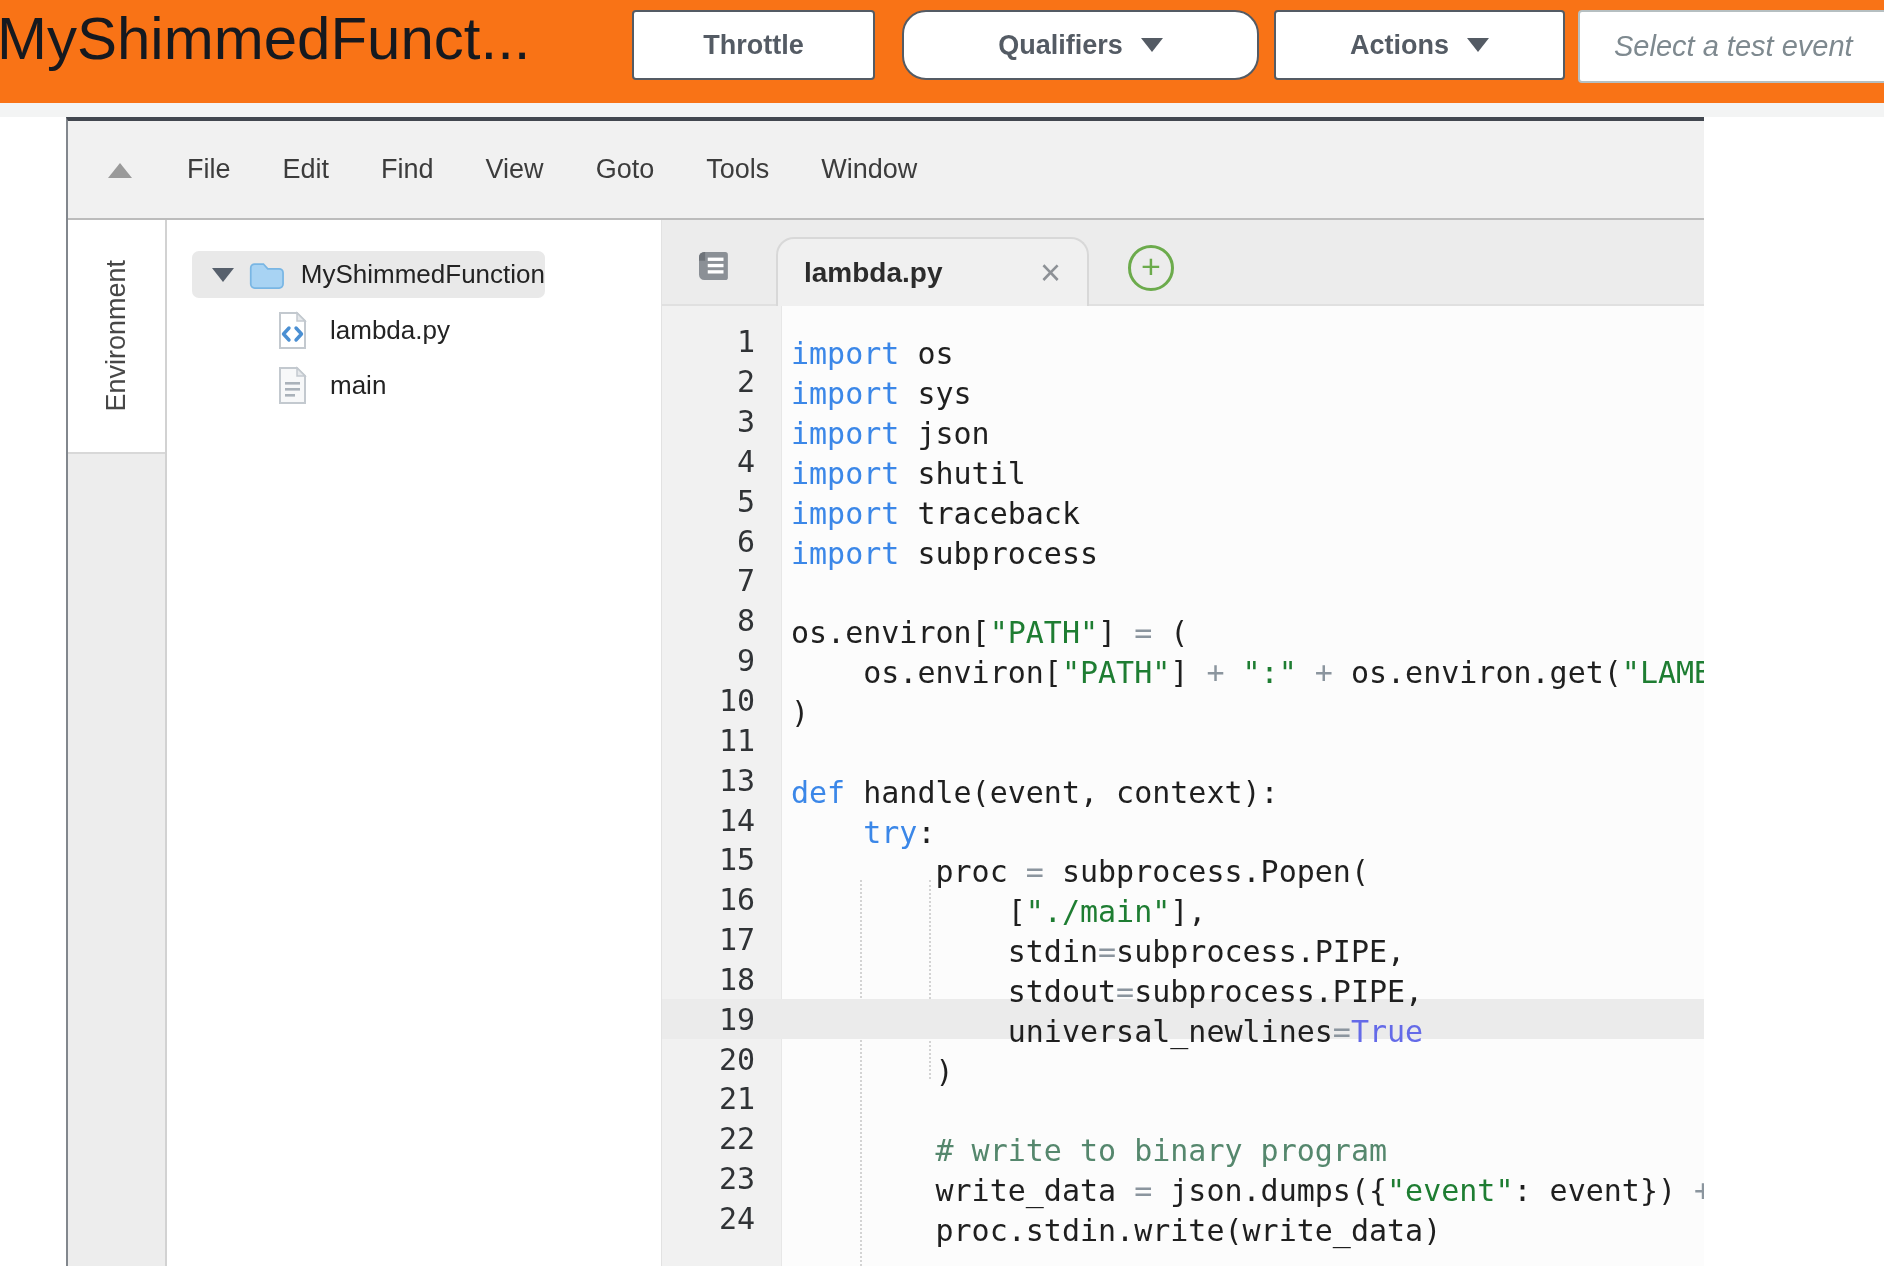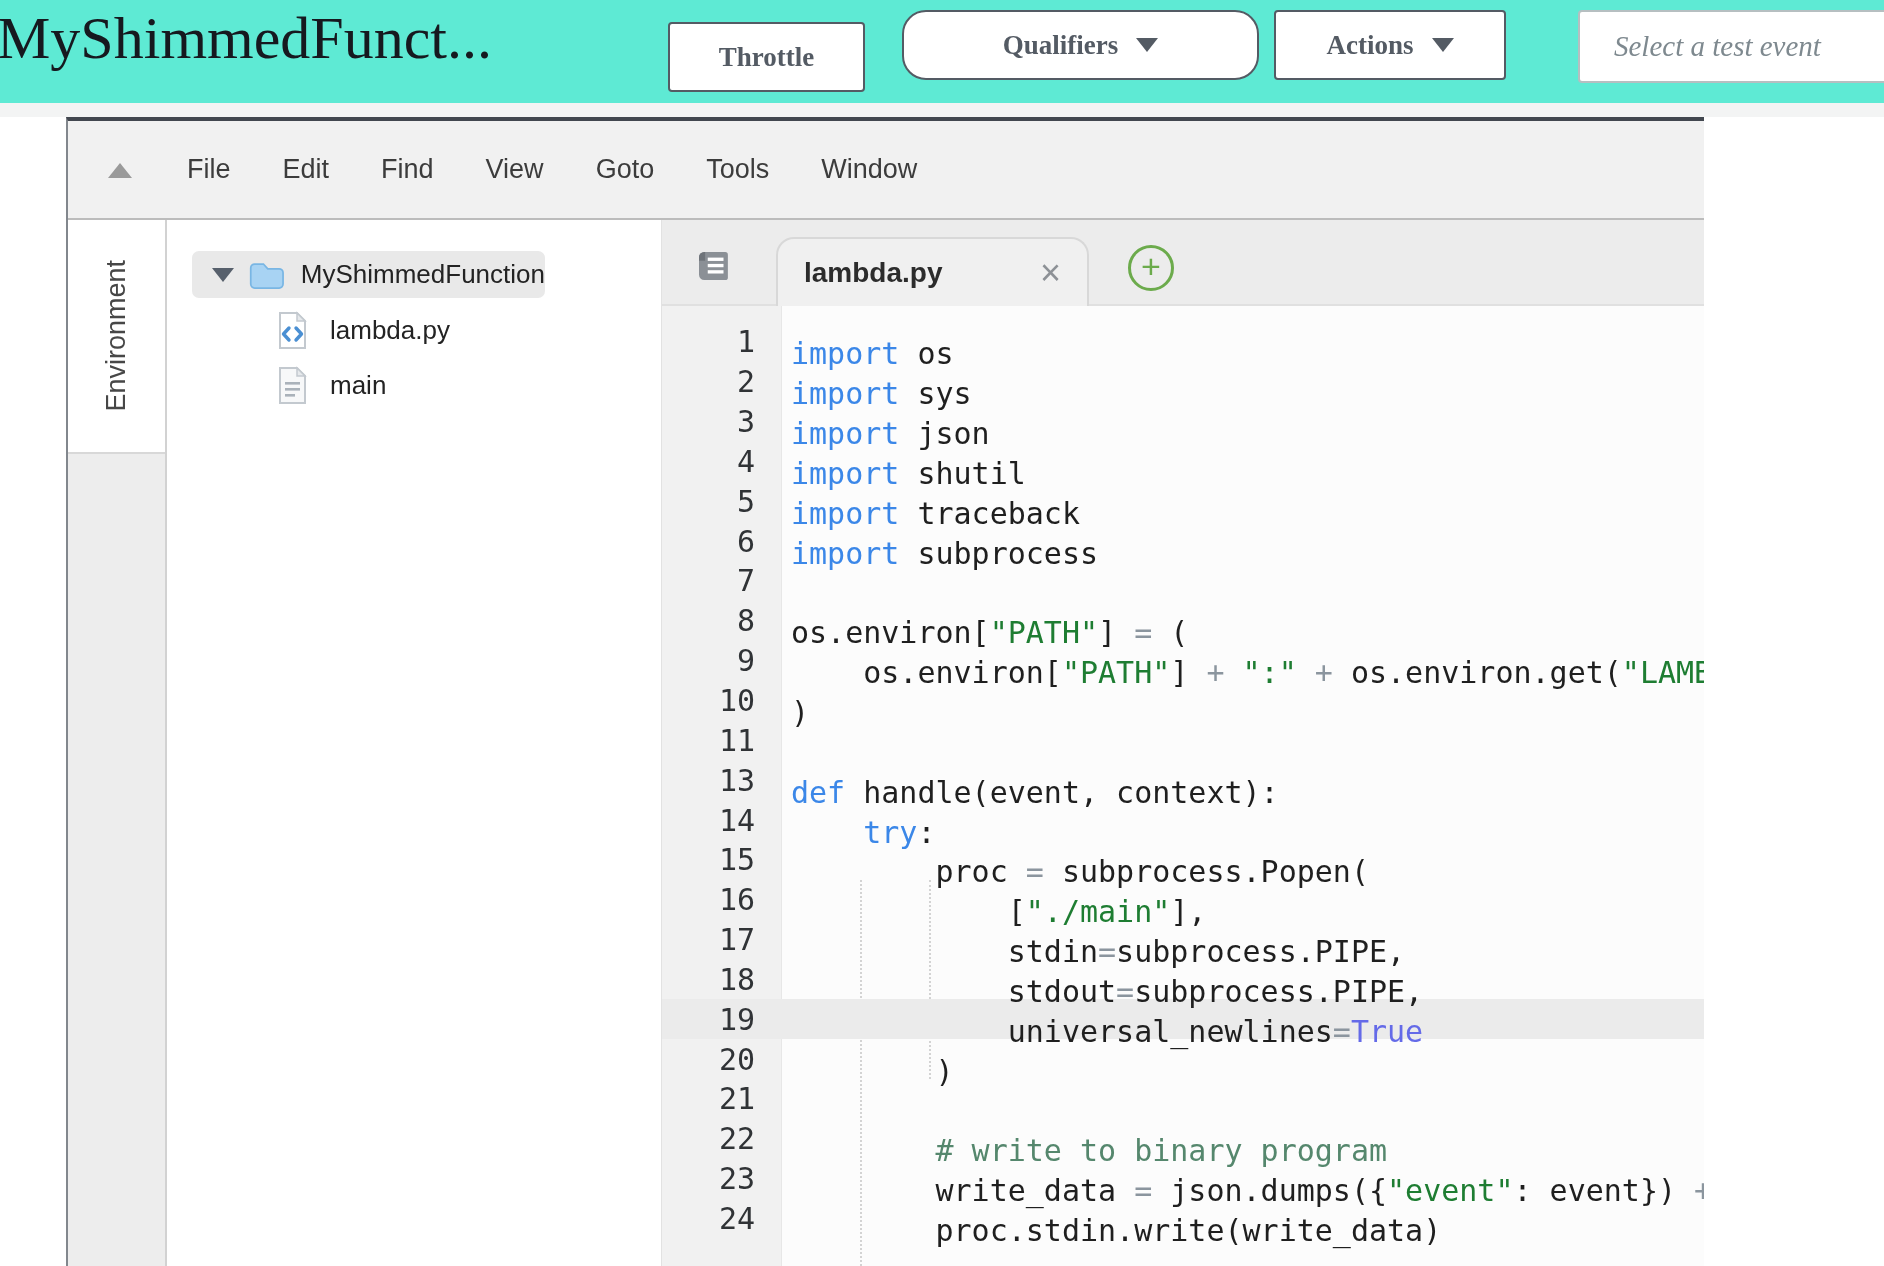--- a/index.html
+++ b/index.html
@@ -1,30 +1,30 @@
 <!DOCTYPE html>
 <html style="--keyword: #3b87e8; --string: #1e7d32; --comment: #55876d; --value: #646ae8; --operator: #8b959e; --plain: #1f1f1f; --accent_green: #6cab4c; --button_border: #545b64;"><head>
 <meta charset="utf-8">
 <style>
   html,body{margin:0;padding:0;}
   body{width:1884px;height:1266px;overflow:hidden;background:#ffffff;
        font-family:"Liberation Sans",sans-serif;}
   #page{position:relative;width:1884px;height:1266px;overflow:hidden;}
 
   
-  .hdr{position:absolute;left:0;top:0;width:1884px;height:103px;background:#5eead4;font-family:Liberation Serif, serif;}
+  .hdr{position:absolute;left:0;top:0;width:1884px;height:103px;background:#f97316;}
   .title{position:absolute;left:-3px;top:4px;font-size:60px;color:#16191f;
          white-space:nowrap;letter-spacing:0px;font-weight:400;}
   .btn{position:absolute;top:10px;height:70px;box-sizing:border-box;background:#fff;
        border:2.5px solid var(--button_border);border-radius:4px;display:flex;
        align-items:center;justify-content:center;gap:18px;font-size:27px;
        font-weight:bold;color:var(--button_border);cursor:default;}
-  #btn-throttle{left:668px;width:197px;margin-top:12px;}
+  #btn-throttle{left:632px;width:243px;}
   #btn-qualifiers{left:902px;width:357px;border-radius:24px;}
-  #btn-actions{left:1274px;width:232px;}
+  #btn-actions{left:1274px;width:291px;}
   .caret{width:0;height:0;border-left:11px solid transparent;
          border-right:11px solid transparent;border-top:14px solid var(--button_border);}
   .testsel{position:absolute;left:1578px;top:10px;width:346px;height:73px;
            box-sizing:border-box;border:2px solid #b6bfc1;border-radius:4px;
            background:#fff;display:flex;align-items:center;padding-left:34px;
            font-style:italic;font-size:29px;color:#7e898f;}
   .band{position:absolute;left:0;top:103px;width:1884px;height:14px;background:#f3f4f4;}
 
   
   .win{position:absolute;left:66px;top:117px;width:1638px;height:1149px;

